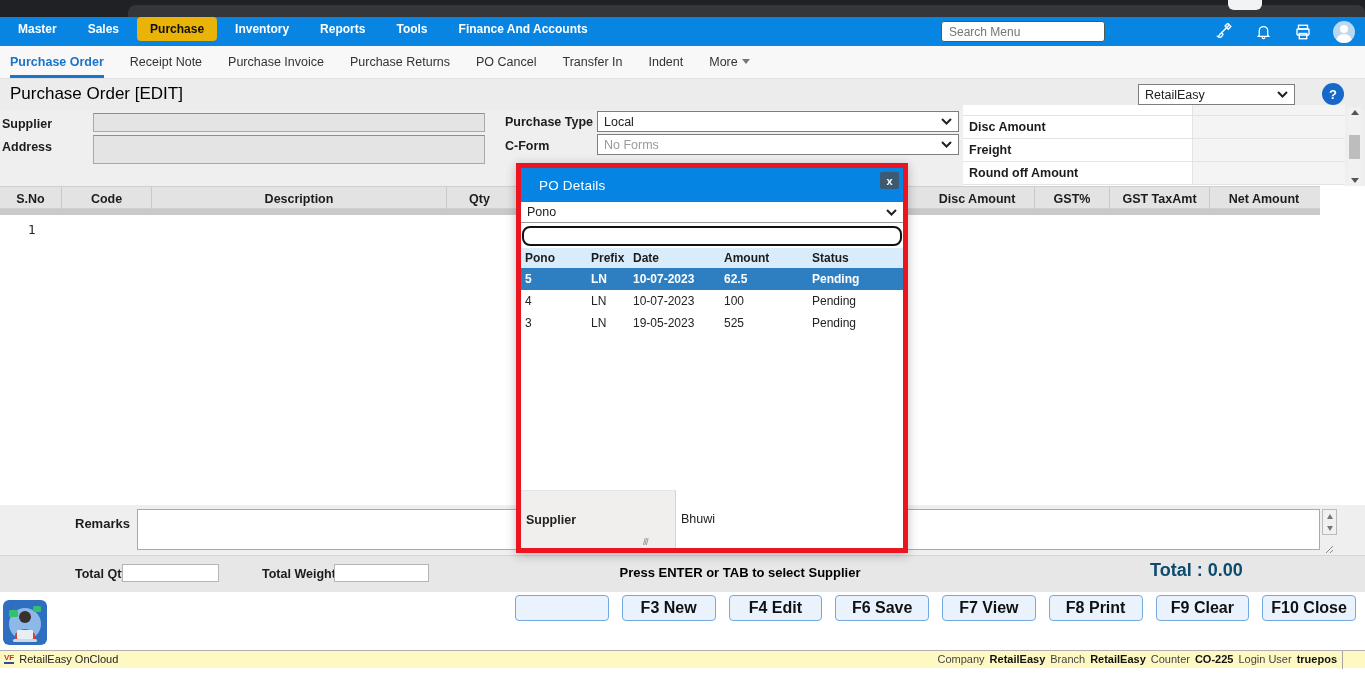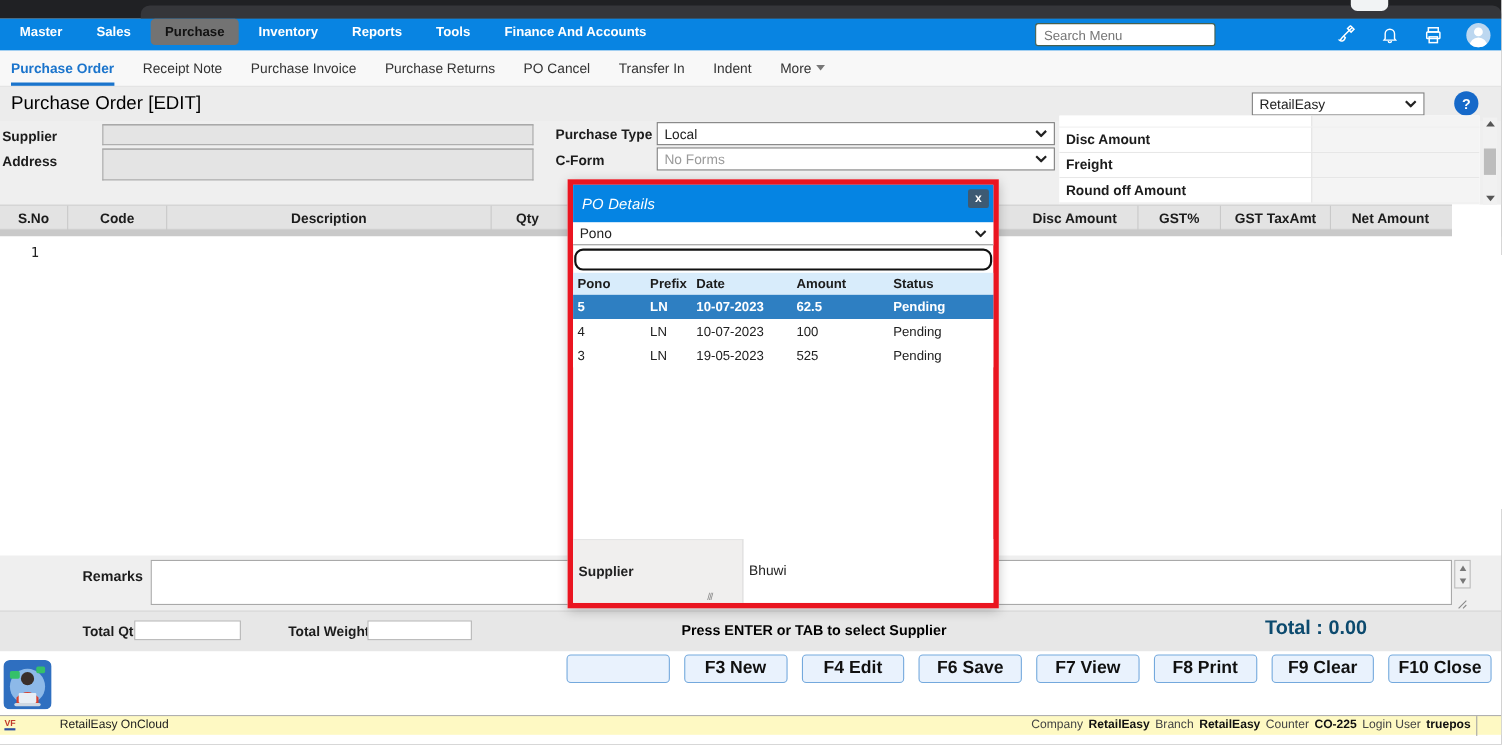--- a/index.html
+++ b/index.html
@@ -12,21 +12,21 @@
   #chrome-tabbar { position:absolute; left:128px; top:5px; width:1237px; height:12px;
                    background:#35363a; border-radius:8px 8px 0 0; }
   #chrome-pill { position:absolute; left:1228px; top:0px; width:34px; height:10px;
                  background:#f1f3f4; border-radius:0 0 6px 6px; }
 
   
   #nav { position:absolute; left:0; top:17px; width:1365px; height:29px; background:#0884e2;
          display:flex; align-items:flex-start; }
   .nav-item { color:#fff; font-weight:bold; font-size:12px; padding:5px 13px; margin-left:5px;
               white-space:nowrap; cursor:pointer; }
-  .nav-item.active { background:#737373; color:#111; border-radius:4px; }
+  .nav-item.active { background:#eab308; color:#111; border-radius:4px; }
   #nav-search { position:absolute; left:941px; top:4px; width:164px; height:21px;
                 border:1px solid #47604f; border-radius:3px; background:#fff; padding:0 7px;
                 font-size:12px; color:#333; font-family:"Liberation Sans",sans-serif; outline:none; }
   .nav-icons { position:absolute; right:10px; top:0; height:29px; display:flex; align-items:center; gap:20px; }
   .nav-ic { width:20px; height:20px; display:flex; align-items:center; justify-content:center; cursor:pointer; }
   #avatar { width:22px; height:22px; border-radius:50%; background:#bcd7f0; overflow:hidden; position:relative; }
   #avatar .head { position:absolute; left:7px; top:4px; width:8px; height:8px; border-radius:50%; background:#fff; }
   #avatar .body { position:absolute; left:3px; top:13px; width:16px; height:10px; border-radius:8px 8px 0 0; background:#fff; }
 
   
@@ -77,21 +77,21 @@
   .gh { position:absolute; top:0; height:23px; display:flex; align-items:center; justify-content:center;
         font-weight:bold; font-size:12.5px; color:#1c1c1c; border-right:1px solid #c9c9c9; }
   #gridstrip { position:absolute; left:0; top:209px; width:1320px; height:6px; background:#c9c9c9; }
   #gridbody { position:absolute; left:0; top:215px; width:1365px; height:290px; background:#fff; }
   #row1-sno { position:absolute; left:28px; top:7px; font-size:12.5px; color:#222; font-family:"DejaVu Sans Mono","Liberation Mono",monospace; }
 
   
   #po-modal { position:absolute; left:516px; top:163px; width:392px; height:390px;
               border:5px solid #ea1520; background:#fff; box-shadow:0 2px 10px rgba(0,0,0,.25); }
   #po-titlebar { position:relative; height:34px; background:#0584e3; display:flex; align-items:center; }
-  #po-title { color:#fff; font-size:13.5px; padding-left:8px; letter-spacing:.2px;font-style:italic; }
+  #po-title { color:#fff; font-size:13.5px; padding-left:18px; letter-spacing:.2px; }
   #po-close { position:absolute; right:4px; top:4px; width:19px; height:17px; background:#3d5a73;
               border-radius:2px; color:#fff; font-size:11px; font-weight:bold; display:flex;
               align-items:center; justify-content:center; cursor:pointer; }
   #po-filter { height:21px; background:#fff; border-bottom:1px solid #9a9a9a; display:flex;
                align-items:center; justify-content:space-between; padding:0 6px; font-size:12.5px; cursor:pointer; }
   #po-search { margin:3px 1px 2px 1px; height:20px; border:2px solid #111; border-radius:8px; background:#fff; cursor:text; }
   #po-thead { height:20px; background:#d8ecfb; display:flex; align-items:center; font-weight:bold;
               font-size:12px; color:#1c1c1c; }
   .po-row { height:22px; display:flex; align-items:center; font-size:12px; color:#222; cursor:pointer; background:#fff; }
   .po-row.selected { background:#2e7fc2; color:#fff; font-weight:bold; }
@@ -134,21 +134,21 @@
 
   
   #chat-icon { position:absolute; left:3px; top:600px; width:44px; height:45px; border-radius:6px;
                overflow:hidden; cursor:pointer; }
 
   
   #statusbar { position:absolute; left:0; top:650px; width:1365px; height:18px; background:#fef9c3;
                border-top:1px solid #b0b0b0; font-size:11px; color:#444; }
   #sb-left { position:absolute; left:4px; top:2px; display:flex; align-items:center; gap:5px; }
   #sb-logo { font-size:8px; font-weight:bold; color:#c0392b; border-bottom:2px solid #2c4fa0; line-height:8px; }
-  #sb-app { color:#222;margin-left:35px; }
+  #sb-app { color:#222; }
   #sb-right { position:absolute; right:28px; top:2px; display:flex; gap:5px; white-space:nowrap; }
   #sb-right b { color:#111; }
   #sb-div { position:absolute; left:1342px; top:0; width:1px; height:18px; background:#a5a5a5; }
 
   
   #sliver { position:absolute; left:0; top:668px; width:1365px; height:9px; background:#e3e3e3; overflow:hidden; }
   .frag { position:absolute; top:0; height:9px; }
   #sliver-time { position:absolute; left:1205px; top:1px; width:80px; text-align:center; font-size:11px;
                  color:#333; line-height:14px; }
   #sliver-div { position:absolute; left:1342px; top:0; width:1px; height:9px; background:#a5a5a5; }

